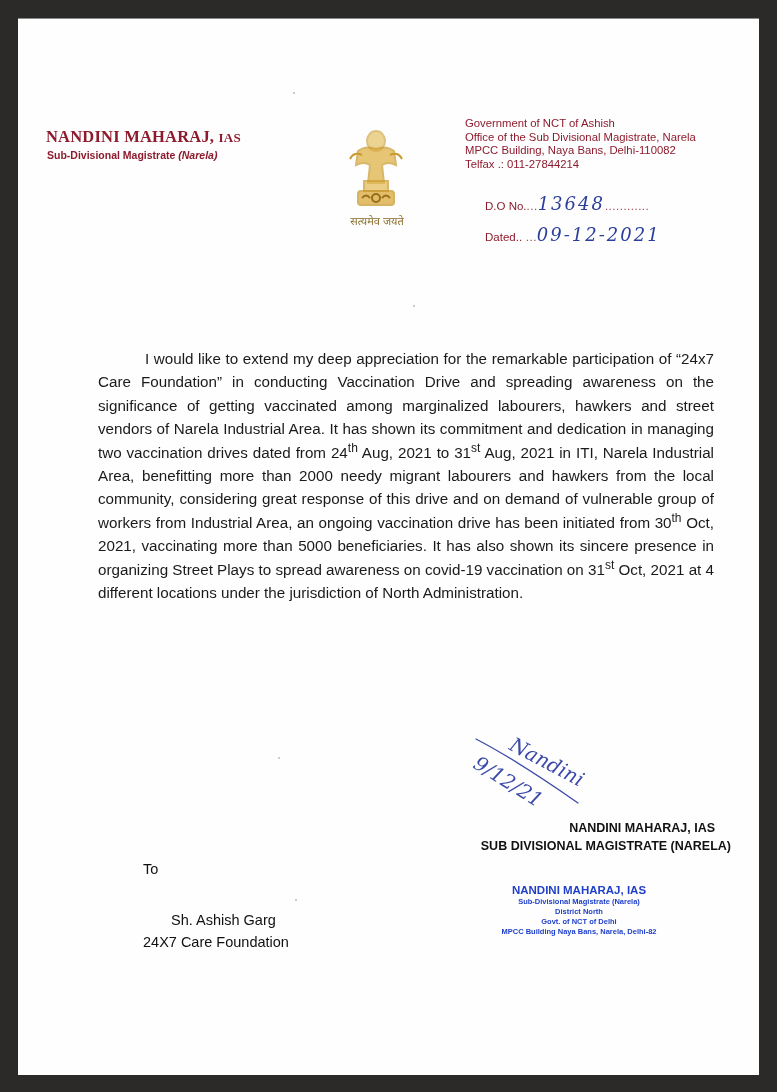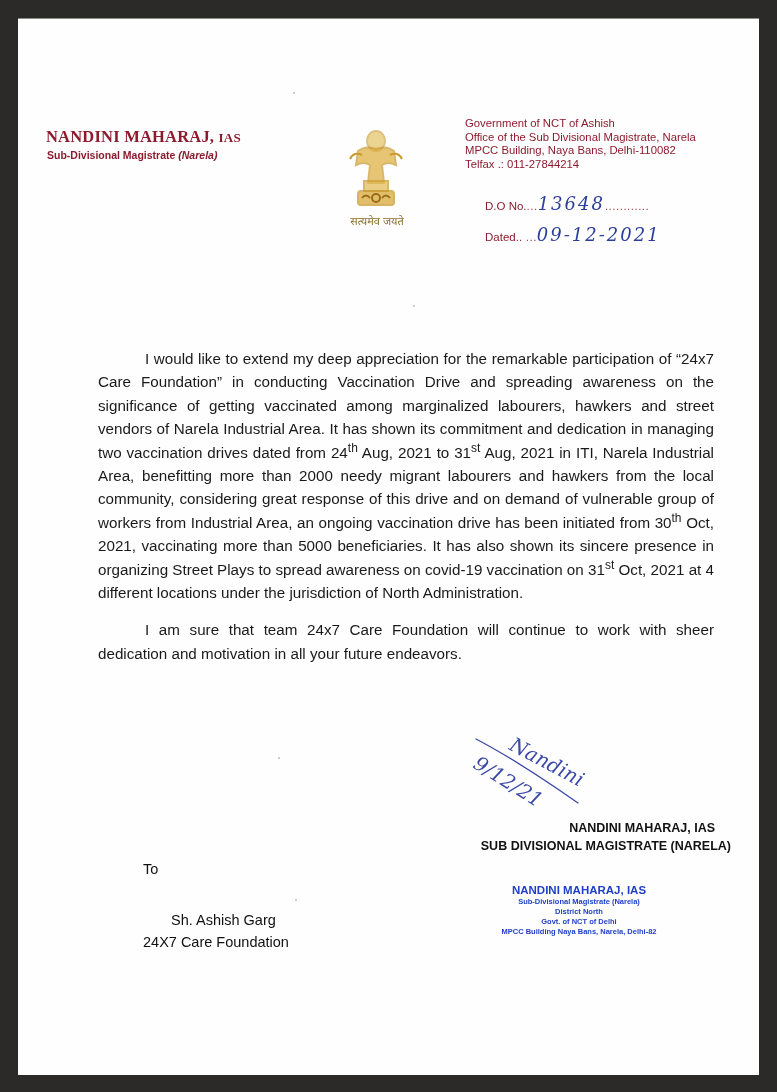--- a/index.html
+++ b/index.html
@@ -114,21 +114,20 @@
 
   <div class="abs ref-line do-line">
     <span>D.O No.</span><span class="dots">...</span><span class="handwritten">13648</span><span class="dots">............</span>
   </div>
   <div class="abs ref-line date-line">
     <span>Dated..</span><span class="dots"> ...</span><span class="handwritten">09-12-2021</span>
   </div>
 
   <div class="abs body-text">
     <p><span>I would like to extend my deep appreciation for the remarkable participation of “24x7 Care Foundation” in conducting Vaccination Drive and spreading awareness on the significance of getting vaccinated among marginalized labourers, hawkers and street vendors of Narela Industrial Area. It has shown its commitment and dedication in managing two vaccination drives dated from 24</span><sup>th</sup><span> Aug, 2021 to 31</span><sup>st</sup><span> Aug, 2021 in ITI, Narela Industrial Area, benefitting more than 2000 needy migrant labourers and hawkers from the local community, considering great response of this drive and on demand of vulnerable group of workers from Industrial Area, an ongoing vaccination drive has been initiated from 30</span><sup>th</sup><span> Oct, 2021, vaccinating more than 5000 beneficiaries. It has also shown its sincere presence in organizing Street Plays to spread awareness on covid-19 vaccination on 31</span><sup>st</sup><span> Oct, 2021 at 4 different locations under the jurisdiction of North Administration.</span></p>
-    <p>I am sure that team 24x7 Care Foundation will continue to work with sheer dedication and motivation in all your future endeavors.</p>
   </div>
 
   <svg class="abs signature" viewBox="0 0 160 100">
     <g fill="none" stroke="#3b4aa8" stroke-width="1.3" stroke-linecap="round">
       <path d="M18 18 Q60 40 120 82"></path>
       <text x="50" y="28" transform="rotate(28 50 28)" font-family="DejaVu Serif, serif" font-style="italic" font-size="20" fill="#3b4aa8" stroke="none">Nandini</text>
       <text x="14" y="46" transform="rotate(32 14 46)" font-family="DejaVu Serif, serif" font-style="italic" font-size="20" fill="#3b4aa8" stroke="none">9/12/21</text>
     </g>
   </svg>
 

